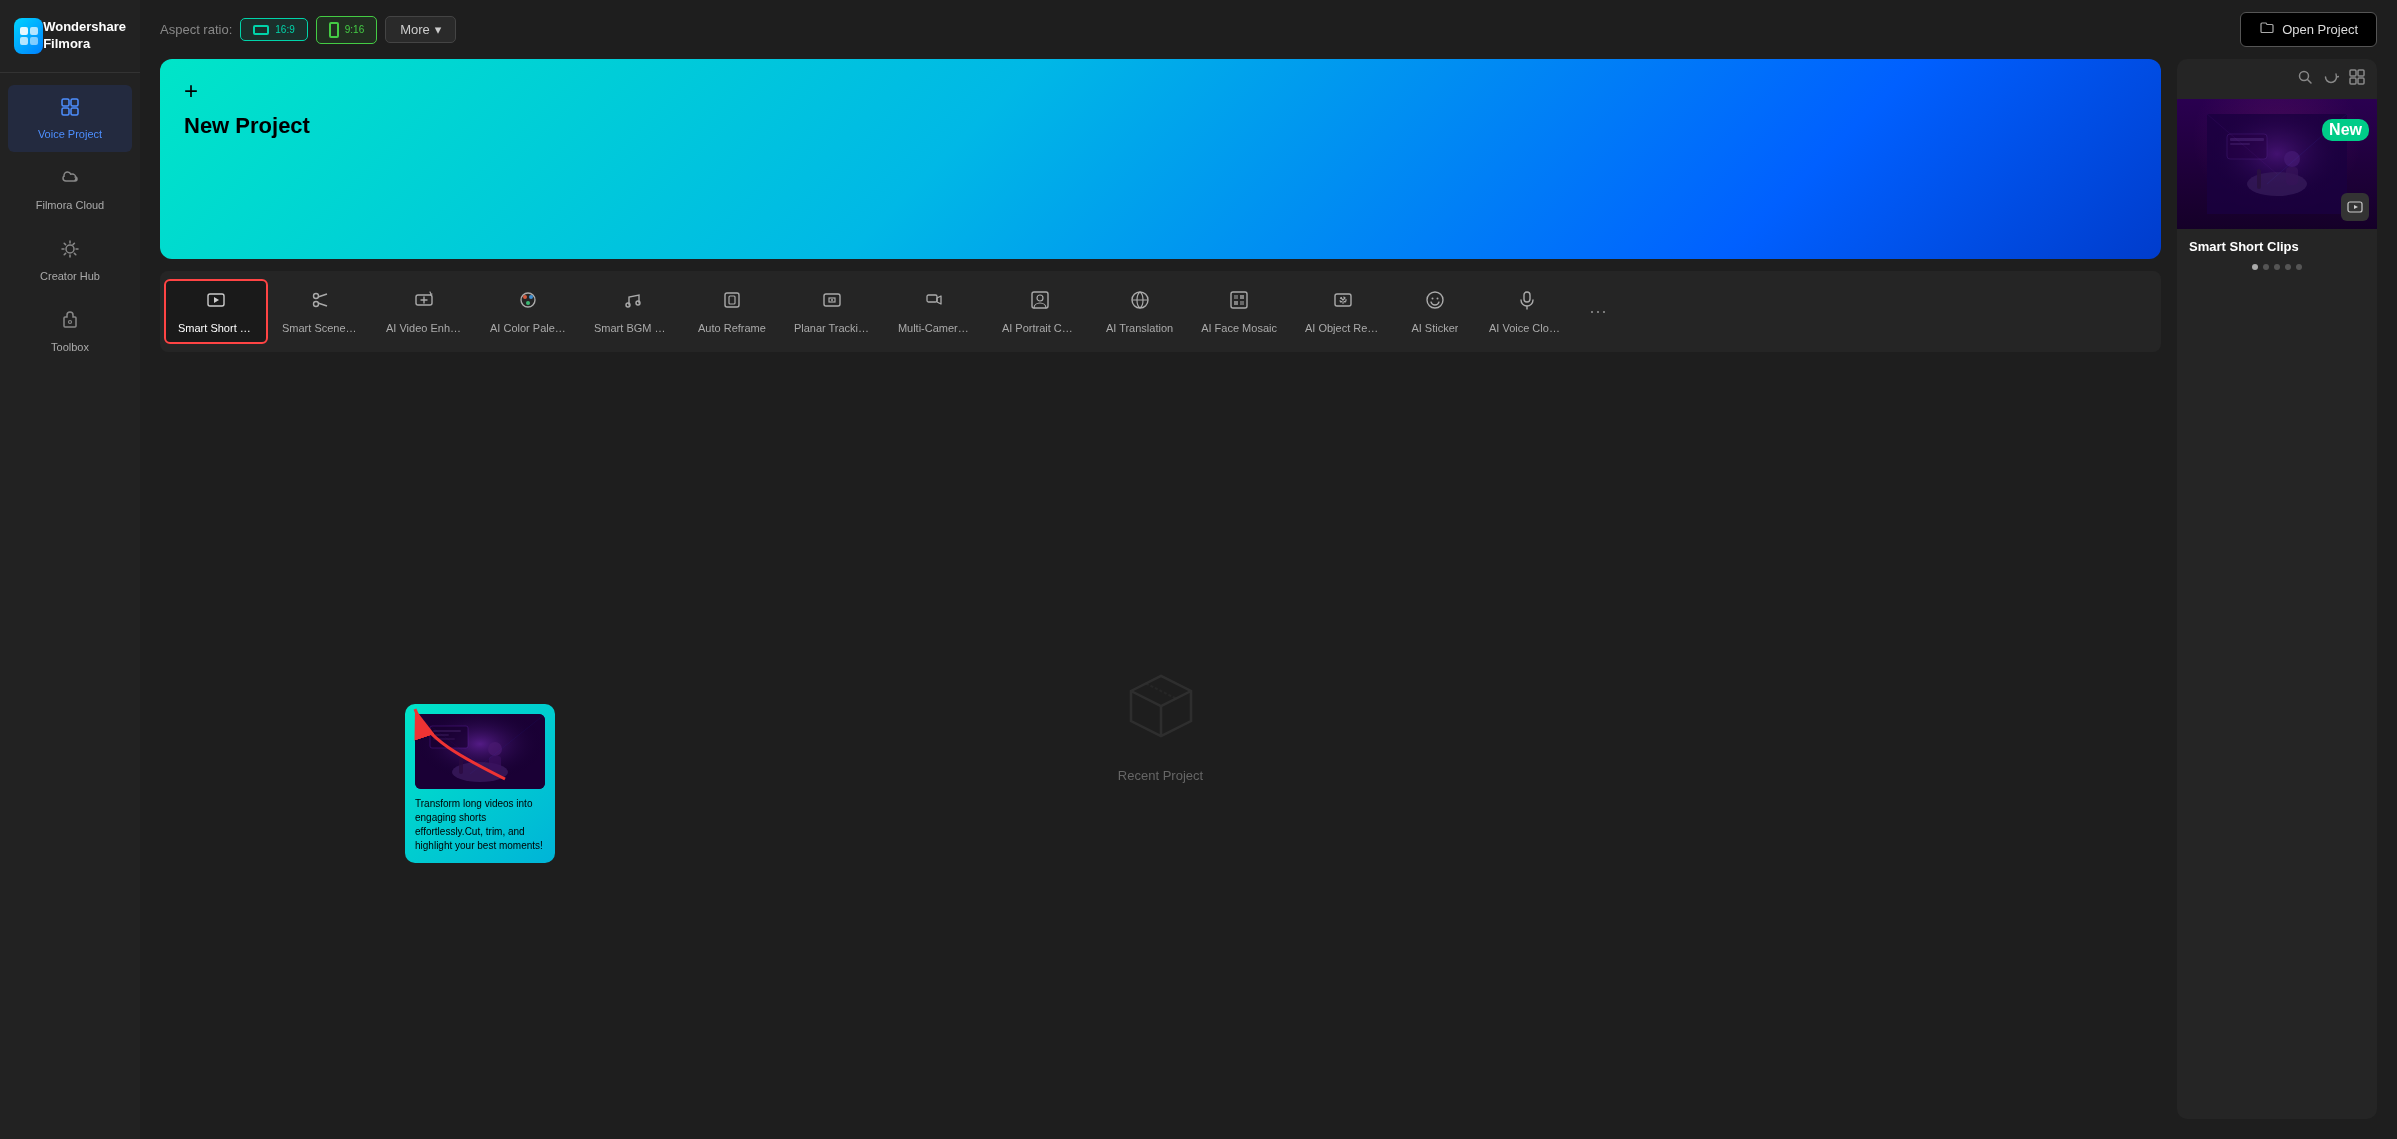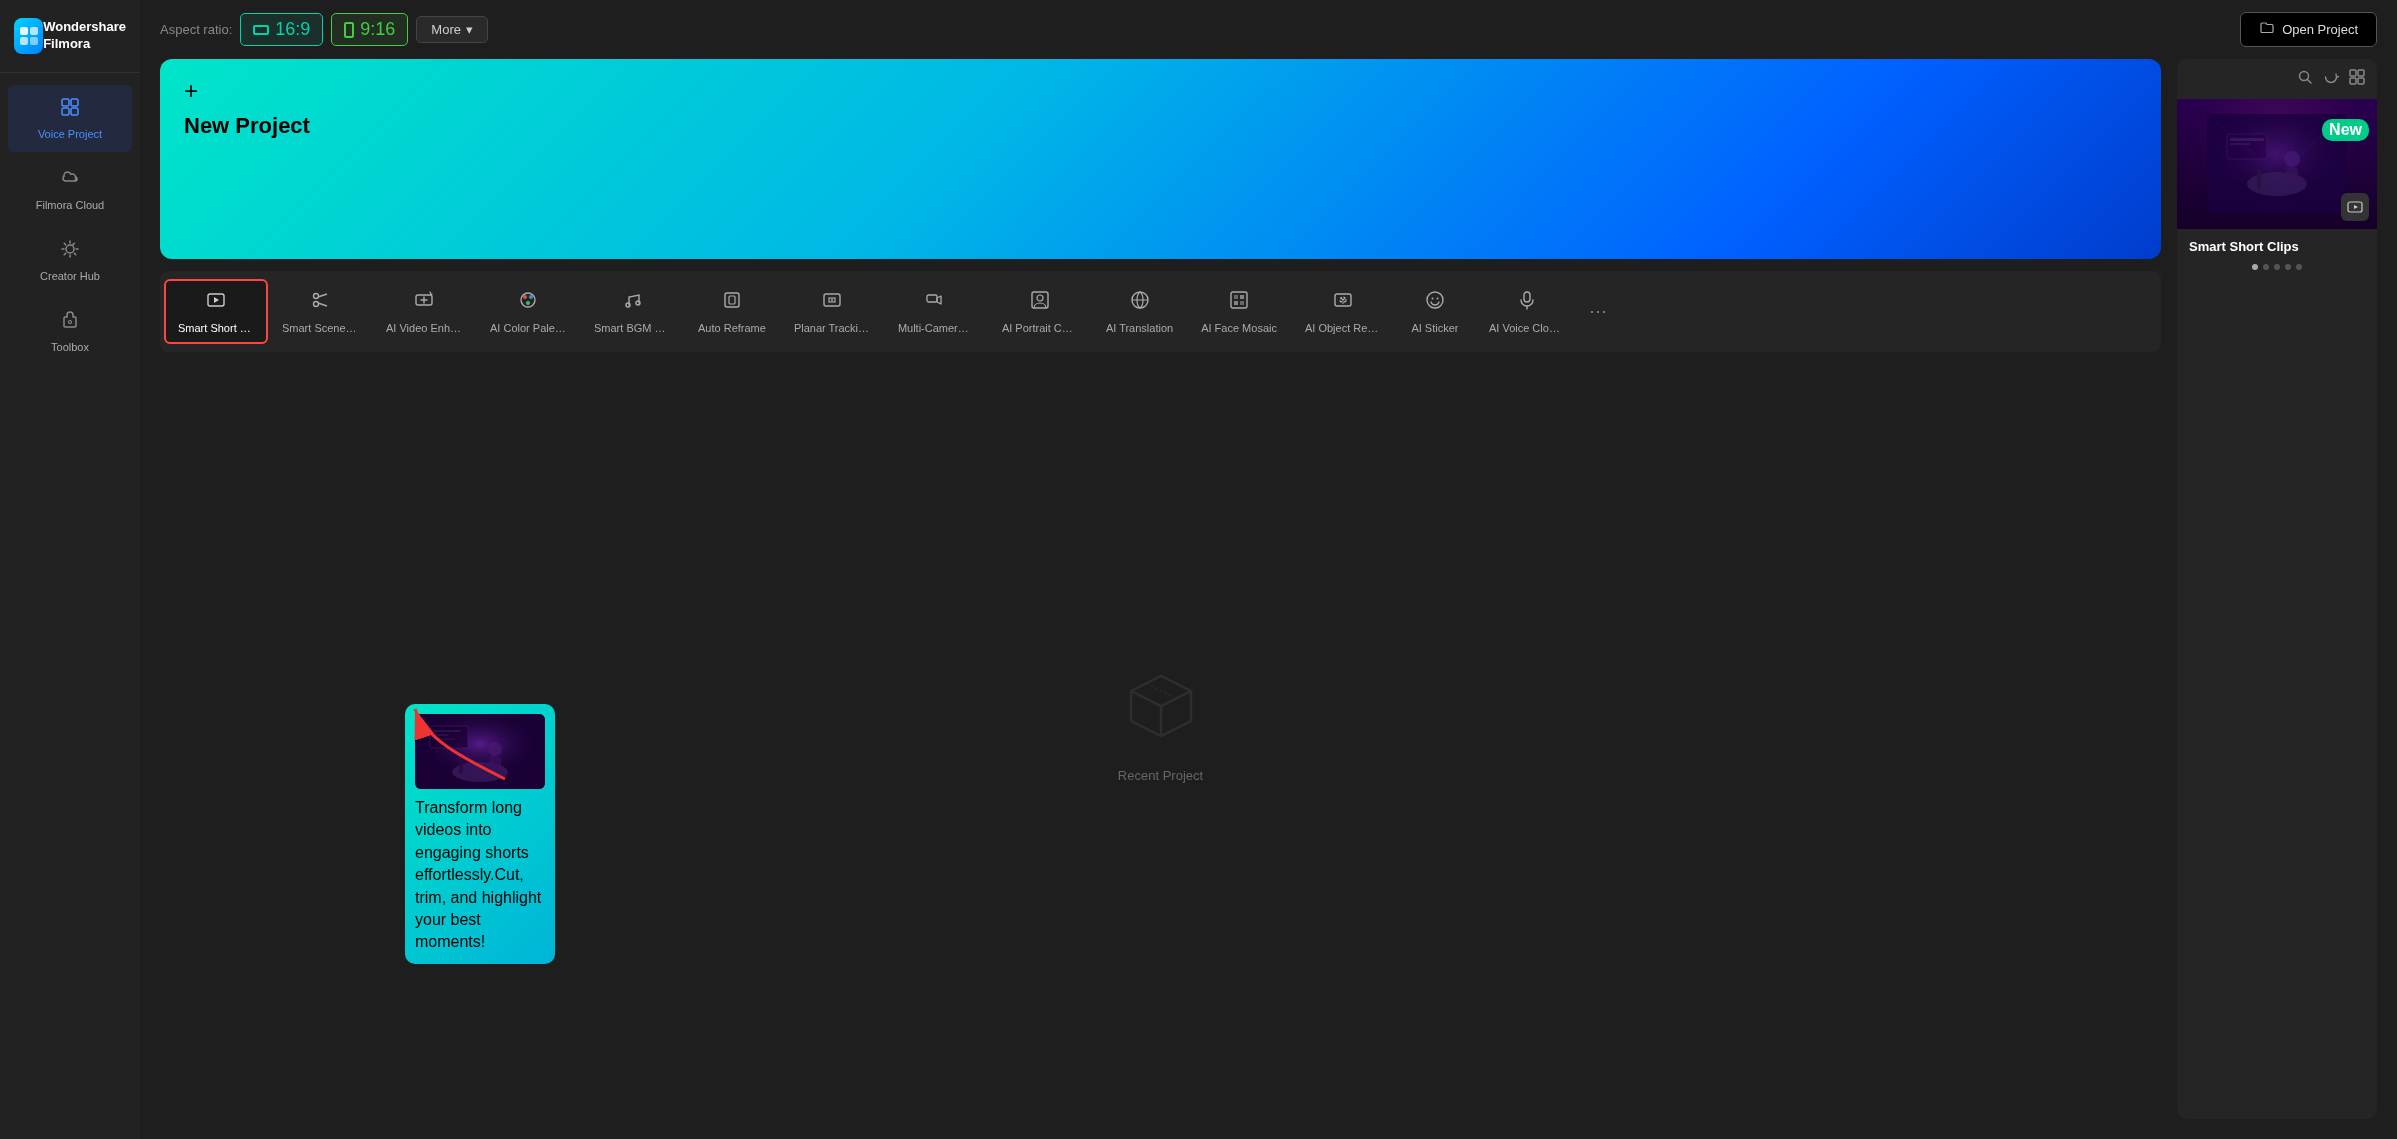--- a/index.html
+++ b/index.html
@@ -102,21 +102,21 @@
     .aspect-label {
       font-size: 13px;
       color: #888;
     }
     .aspect-btn {
       display: flex;
       align-items: center;
       gap: 6px;
       padding: 5px 12px;
       border-radius: 5px;
-      font-size: 18px;
+      font-size: 10px;
       cursor: pointer;
       border: 1px solid #444;
       background: #2a2a2a;
       color: #fff;
     }
     .aspect-btn.active-169 {
       border-color: #00d4aa;
       color: #00d4aa;
       background: #00d4aa18;
     }
@@ -276,21 +276,21 @@
     .tooltip-image {
       width: 130px;
       height: 75px;
       background: linear-gradient(135deg, #3a1a5e, #1a0a3e);
       border-radius: 6px;
       overflow: hidden;
       margin-bottom: 8px;
       position: relative;
     }
     .tooltip-desc {
-      font-size: 16px;
+      font-size: 10px;
       color: #000;
       line-height: 1.4;
     }
 
     
     .recent-area {
       flex: 1;
       display: flex;
       flex-direction: column;
       align-items: center;

